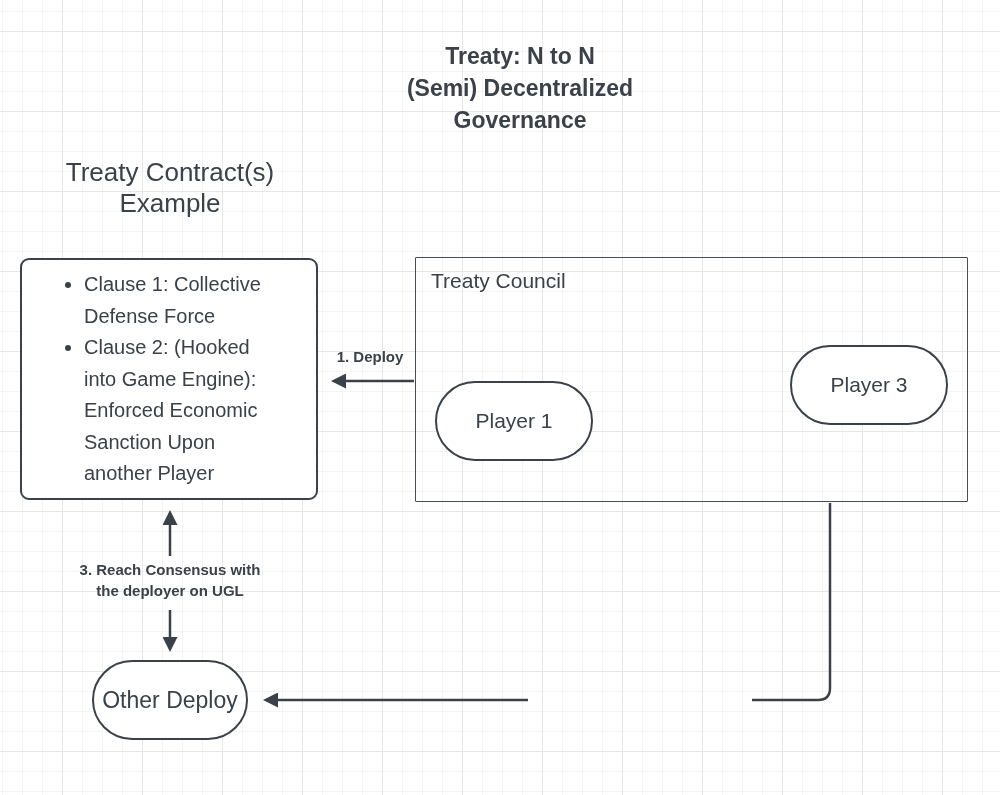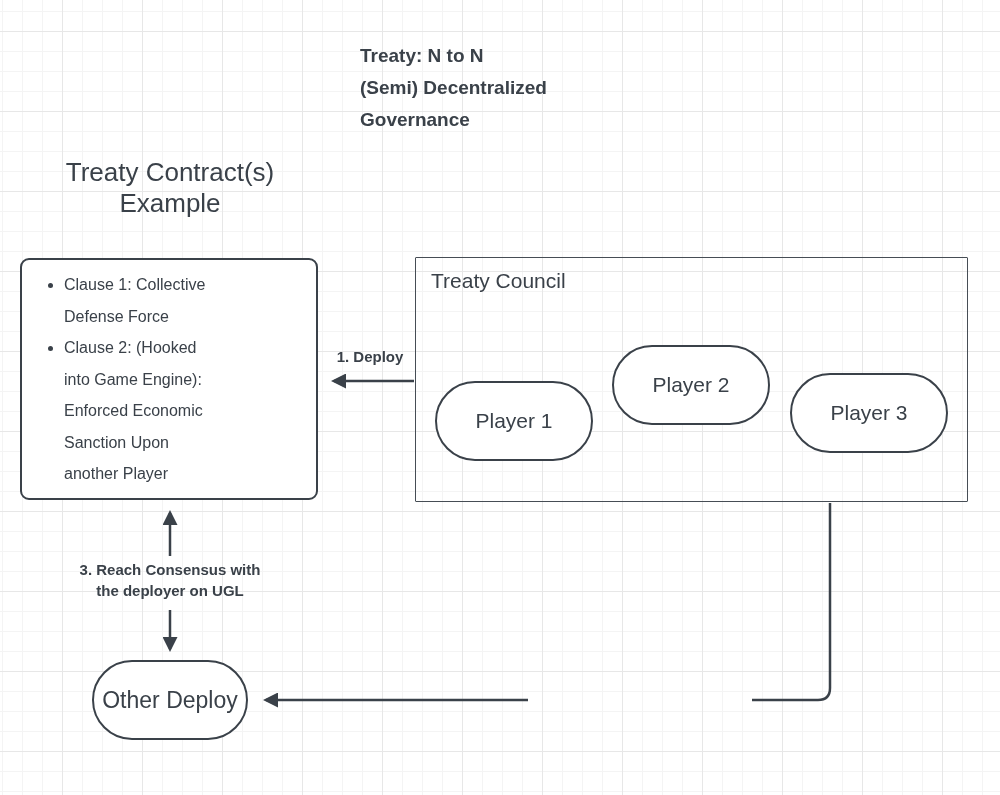--- a/index.html
+++ b/index.html
@@ -17,46 +17,46 @@
       linear-gradient(var(--grid-major) 1px, transparent 1px),
       linear-gradient(90deg, var(--grid-major) 1px, transparent 1px),
       linear-gradient(var(--grid-minor) 1px, transparent 1px),
       linear-gradient(90deg, var(--grid-minor) 1px, transparent 1px);
     background-size:80px 80px,80px 80px,20px 20px,20px 20px;
     background-position:62px 31px,62px 31px,2px 11px,2px 11px;
   }
   .abs{position:absolute;}
   .pre{white-space:pre-line;}
   .diagram-title{
-    left:360px;top:40px;width:320px;
-    font-size:19px;font-weight:bold;line-height:32px;
+    left:360px;top:40px;width:320px;text-align:center;
+    font-size:23px;font-weight:bold;line-height:32px;
   }
   .contract-label{
     left:40px;top:157px;width:260px;text-align:center;
     font-size:26px;line-height:31px;
   }
   .clause-box{
     left:20px;top:258px;width:298px;height:242px;box-sizing:border-box;
     border:2.5px solid var(--stroke);border-radius:9px;background:var(--fill);
   }
   .clause-box ul{margin:9px 0 0 0;padding:0 8px 0 42px;}
-  .clause-box li{font-size:16px;line-height:31.5px;white-space:pre-line;}
+  .clause-box li{font-size:20px;line-height:31.5px;white-space:pre-line;margin-left:20px;}
   .council-box{
     left:415px;top:257px;width:553px;height:245px;box-sizing:border-box;
     border:1px solid #464d55;border-radius:1px;background:transparent;
   }
   .council-label{position:absolute;left:15px;top:11px;font-size:21px;}
   .pill{
     box-sizing:border-box;border:2.5px solid var(--stroke);background:var(--fill);
     display:flex;align-items:center;justify-content:center;
     top:345px;width:158px;height:80px;border-radius:41px;font-size:21px;
   }
   .pill.p1{left:435px;margin-top:36px;}
   .pill.p2{left:612px;}
-  .pill.p3{left:790px;margin-top:28px;}
+  .pill.p3{left:790px;}
   .other-pill{
     box-sizing:border-box;border:2.5px solid var(--stroke);background:var(--fill);
     display:flex;align-items:center;justify-content:center;
     left:92px;top:660px;width:156px;height:80px;border-radius:40px;font-size:23px;
   }
   .edge-label{font-weight:bold;font-size:15px;text-align:center;}
   .deploy-label{left:320px;top:348px;width:100px;}
   .communicate-label{left:528px;top:691px;width:222px;}
   .consensus-label{left:45px;top:559px;width:250px;line-height:21px;}
   svg.edges{left:0;top:0;pointer-events:none;}
@@ -99,23 +99,20 @@
     </ul>
   </div>
 
   <div class="abs council-box">
     <div class="council-label">Treaty Council</div>
   </div>
 
   <div class="abs pill p1">
     <span>Player 1</span>
   </div>
-  <div class="abs pill p2">
-    <span>Player 2</span>
-  </div>
   <div class="abs pill p3">
     <span>Player 3</span>
   </div>
 
   <div class="abs other-pill">
     <span>Other Deploy</span>
   </div>
 
   <div class="abs edge-label deploy-label">1. Deploy</div>
   <div class="abs edge-label consensus-label pre">3. Reach Consensus with

